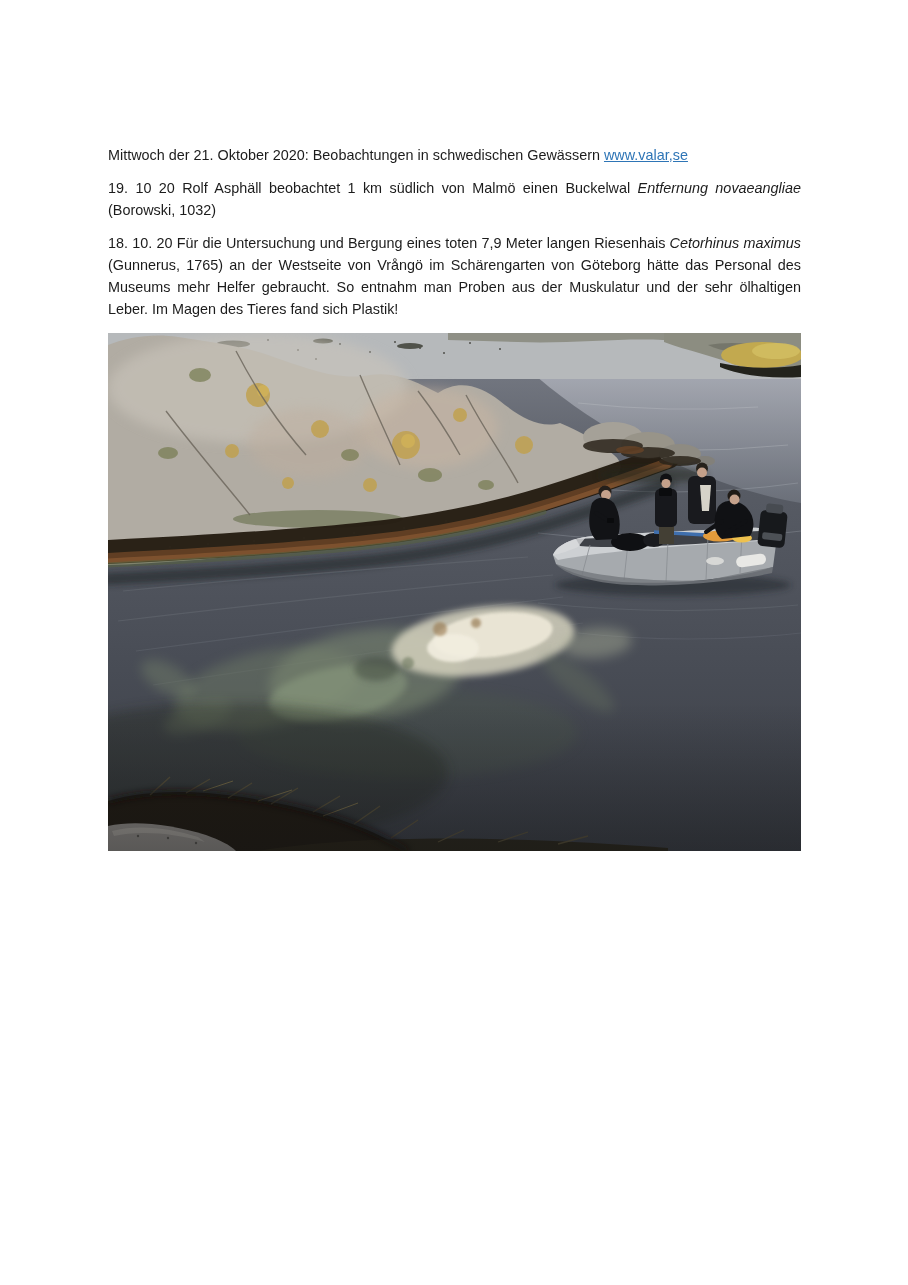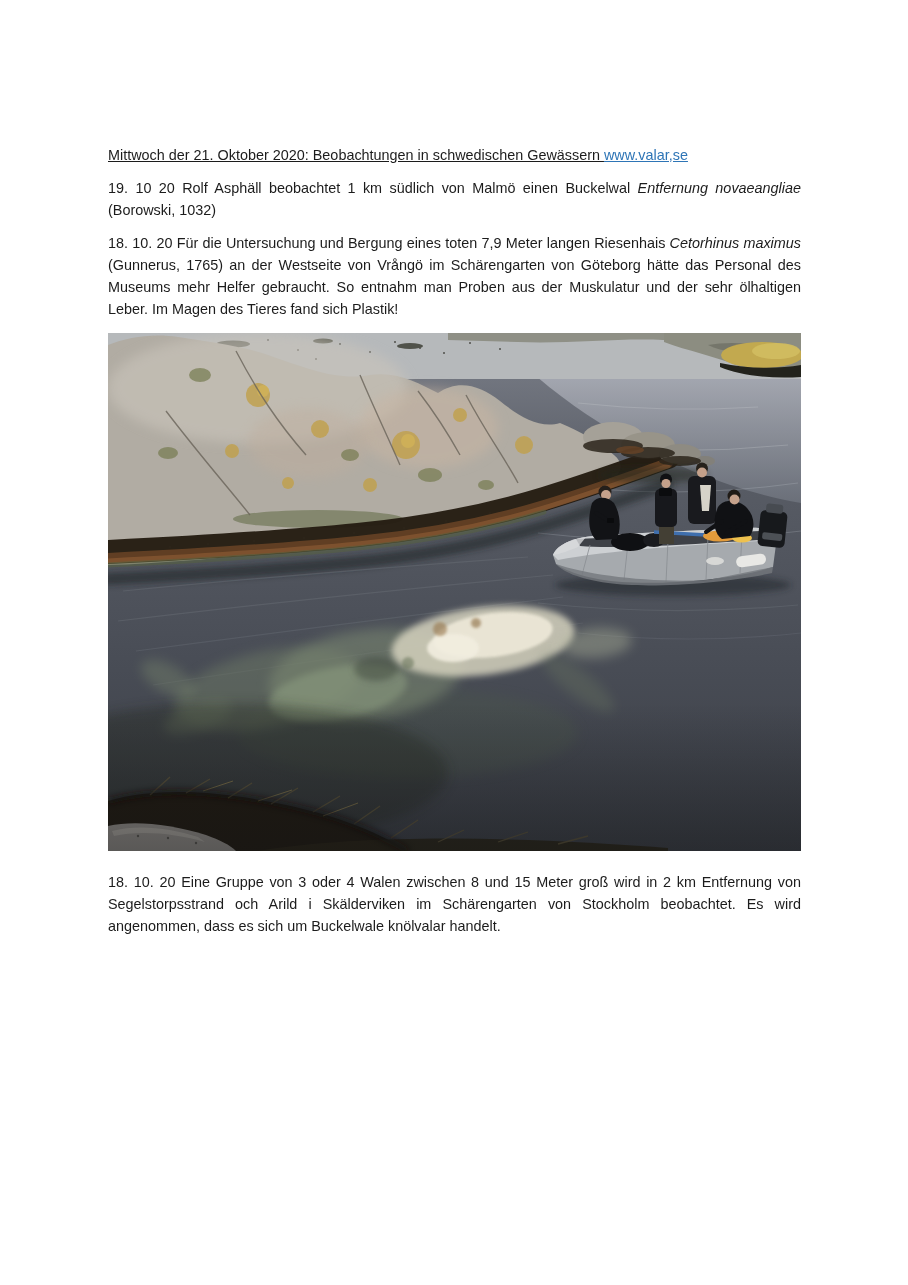--- a/index.html
+++ b/index.html
@@ -3,21 +3,21 @@
 <meta charset="utf-8">
 <style>
   html,body{margin:0;padding:0;background:#ffffff;}
   .page{
     position:relative;width:908px;height:1285px;background:#ffffff;overflow:hidden;
     font-family:"Liberation Sans",sans-serif;color:#1c1c1c;
   }
   .content{position:absolute;left:108px;top:144px;width:693px;}
   .content p{margin:0 0 11px 0;font-size:14.4px;line-height:22px;}
   .justify{text-align:justify;}
-  .title-text{text-decoration:underline;}
+  .title-text{}
   a.title-link{color:#2e75b6;cursor:pointer;}
   em{font-style:italic;}
   figure.photo{margin:13px 0 20px 0;width:693px;height:518px;padding:0;}
   figure.photo svg{display:block;}
 </style>
 </head>
 <body>
 
 <div class="page">
   <div class="content">
@@ -277,16 +277,15 @@
               <circle cx="60" cy="505" r="1.2" fill="#55524e"></circle>
               <circle cx="88" cy="510" r="1.2" fill="#55524e"></circle>
           </g>
         </g>
 
         <rect y="370" width="693" height="148" fill="url(#bottomG)"></rect>
       </svg>
     </figure>
 
 
-    <p class="justify">18. 10. 20 Eine Gruppe von 3 oder 4 Walen zwischen 8 und 15 Meter groß wird in 2 km Entfernung von Segelstorpsstrand och Arild i Skälderviken im Schärengarten von Stockholm beobachtet. Es wird angenommen, dass es sich um  Buckelwale  knölvalar handelt.</p>
 
   </div>
 </div>
 
 </body></html>

